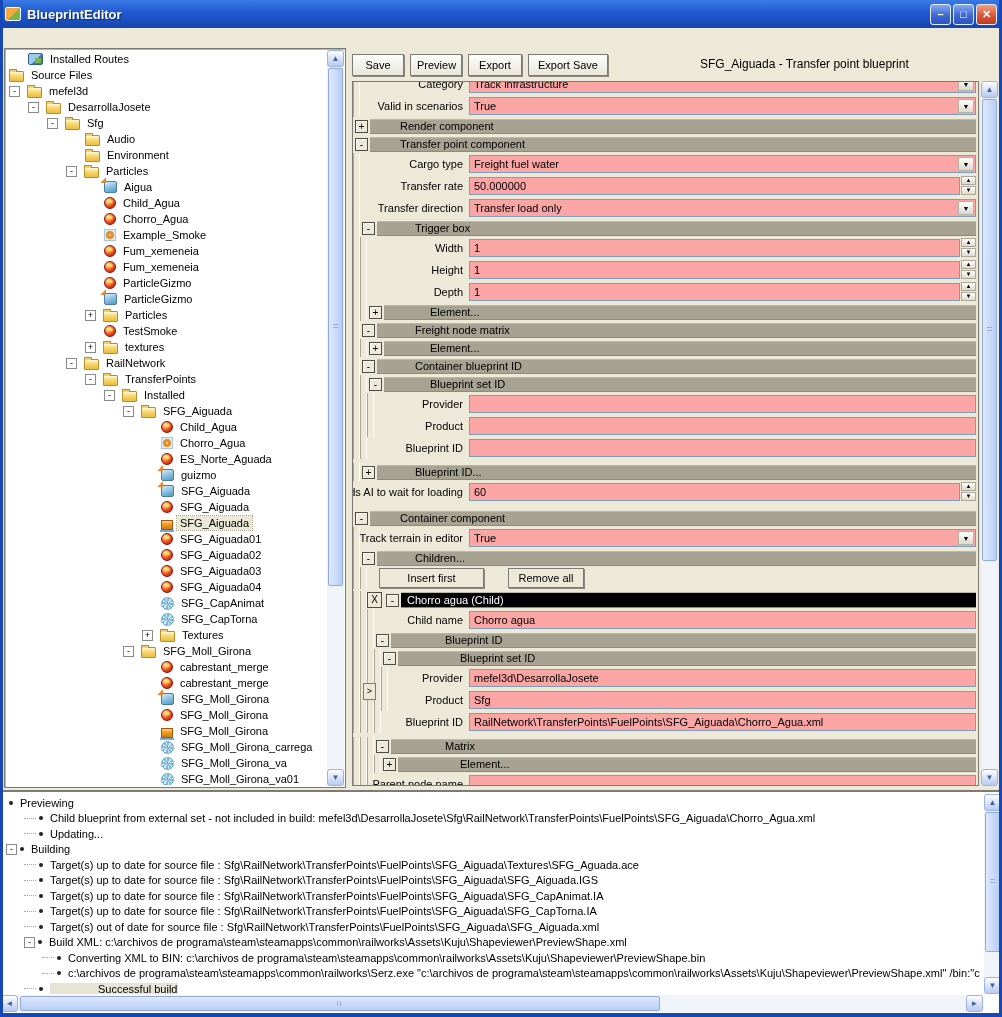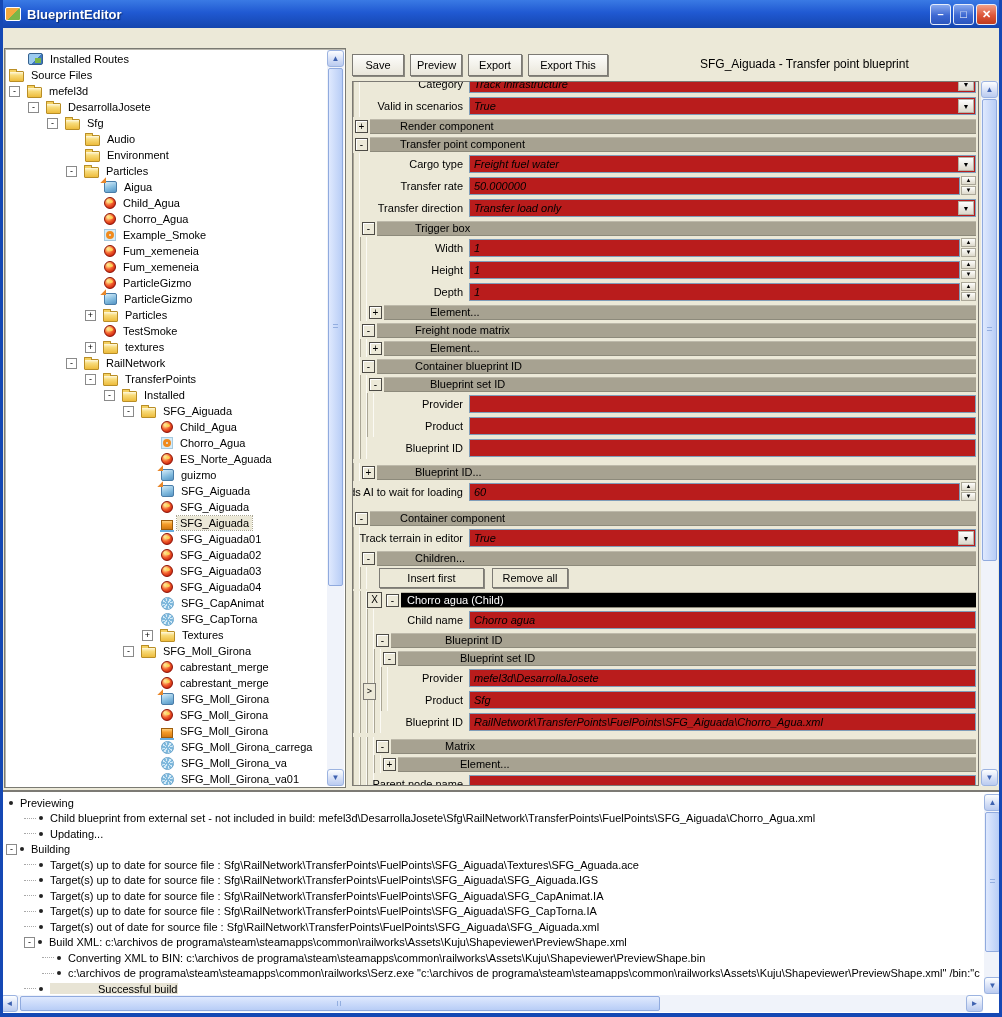--- a/index.html
+++ b/index.html
@@ -87,37 +87,37 @@
     font-family:"Liberation Sans",sans-serif;font-size:11px;margin-right:6px;box-shadow:1px 1px 0 #8a887f;}
   .fp-title{position:absolute;left:348px;top:9px;font-size:12px;white-space:nowrap;}
   .form-body{position:absolute;left:0;top:33px;width:627px;bottom:2px;overflow:hidden;
     border:1px solid #7c7a74;background:#ece9d8;padding-right:2px;}
   .form-scroll{position:absolute;right:0;top:33px;bottom:2px;width:17px;}
 
   .f-row{display:flex;align-items:center;height:22px;}
   .h-row{display:flex;align-items:center;height:18px;}
   .rail{flex:none;width:7px;align-self:stretch;border-left:1px solid #aaa695;border-right:1px solid #fbfaf4;}
   .f-label{flex:none;display:flex;justify-content:flex-end;align-items:center;padding-right:6px;white-space:nowrap;}
-  .f-input{flex:1;height:18px;background:#b91c1c;border:1px solid #7f9db9;display:flex;align-items:center;
-    padding-left:4px;position:relative;white-space:nowrap;overflow:hidden;font-style:italic;}
+  .f-input{flex:1;height:18px;background:#fca5a5;border:1px solid #7f9db9;display:flex;align-items:center;
+    padding-left:4px;position:relative;white-space:nowrap;overflow:hidden;}
   .dd-btn{position:absolute;right:1px;top:1px;bottom:1px;width:16px;border:1px solid #b5b2a5;
     background:linear-gradient(#fefefe,#dcd8cc);display:flex;align-items:center;justify-content:center;
     font-size:7px;color:#000;}
   .spin-col{flex:none;width:15px;height:20px;display:flex;flex-direction:column;margin-left:1px;}
   .spin-btn{flex:1;border:1px solid #aca899;background:linear-gradient(#fdfdfb,#dedacc);
     font-size:6px;line-height:7px;text-align:center;margin:0 0 1px 0;color:#000;}
   .h-exp{flex:none;width:13px;height:13px;border:1px solid #4d4b45;background:#ece9d8;
     font-size:10px;line-height:11px;text-align:center;margin:0 2px;box-shadow:1px 1px 0 #fff inset;}
   .h-bar{flex:1;height:15px;background:#a7a291;border-top:1px solid #bdb9aa;border-bottom:1px solid #8d8a7b;
     display:flex;align-items:center;color:#000;}
   .h-bar.black{background:#000;color:#fff;height:16px;}
   .x-btn{flex:none;width:15px;height:16px;border:1px solid #4d4b45;background:#ece9d8;
     font-size:10px;line-height:14px;text-align:center;margin-right:2px;}
   .grp-btn{height:20px;border:1px solid #7c7a74;background:#ece9d8;font-size:11px;
-    font-family:"Liberation Sans",sans-serif;box-shadow:1px 1px 0 #8a887f;margin-right:8px;}
+    font-family:"Liberation Sans",sans-serif;box-shadow:1px 1px 0 #8a887f;margin-right:24px;}
   .row-selector{position:absolute;left:10px;top:601px;width:13px;height:17px;border:1px solid #7c7a74;
     background:#ece9d8;font-size:9px;line-height:15px;text-align:center;}
 
   
   .log-panel{position:absolute;left:0;top:790px;width:1002px;height:223px;background:#fff;
     border-top:2px solid #7c7a74;}
   .log-lines{position:absolute;left:2px;top:3px;right:20px;bottom:19px;overflow:hidden;}
   .log-row{height:15.5px;display:flex;align-items:center;white-space:nowrap;}
   .log-dot{flex:none;width:4px;height:4px;background:#222;border-radius:50%;margin:0 7px 0 3px;}
   .log-conn{flex:none;width:12px;border-top:1px dotted #a8a8a8;}
@@ -406,21 +406,21 @@
       <div class="sb-thumb-v" style="top:18px;height:518px;"></div>
       <div class="sb-btn" style="bottom:0;left:0;">▼</div>
     </div>
   </div>
 
   <div class="form-panel">
     <div class="fp-toolbar">
       <button class="fp-btn" style="width:52px;">Save</button>
       <button class="fp-btn" style="width:52px;">Preview</button>
       <button class="fp-btn" style="width:54px;">Export</button>
-      <button class="fp-btn" style="width:80px;">Export This</button>
+      <button class="fp-btn" style="width:80px;">Export Save</button>
     </div>
     <div class="fp-title">SFG_Aiguada - Transfer point blueprint</div>
 
     <div class="form-body" id="form-body">
       <div class="row-selector">&gt;</div>
     <div class="f-row" style="margin-top: -9px;">
           <span class="rail"></span>
           <span class="f-label" style="width: 109px;">
             <span>Category</span>
           </span>

